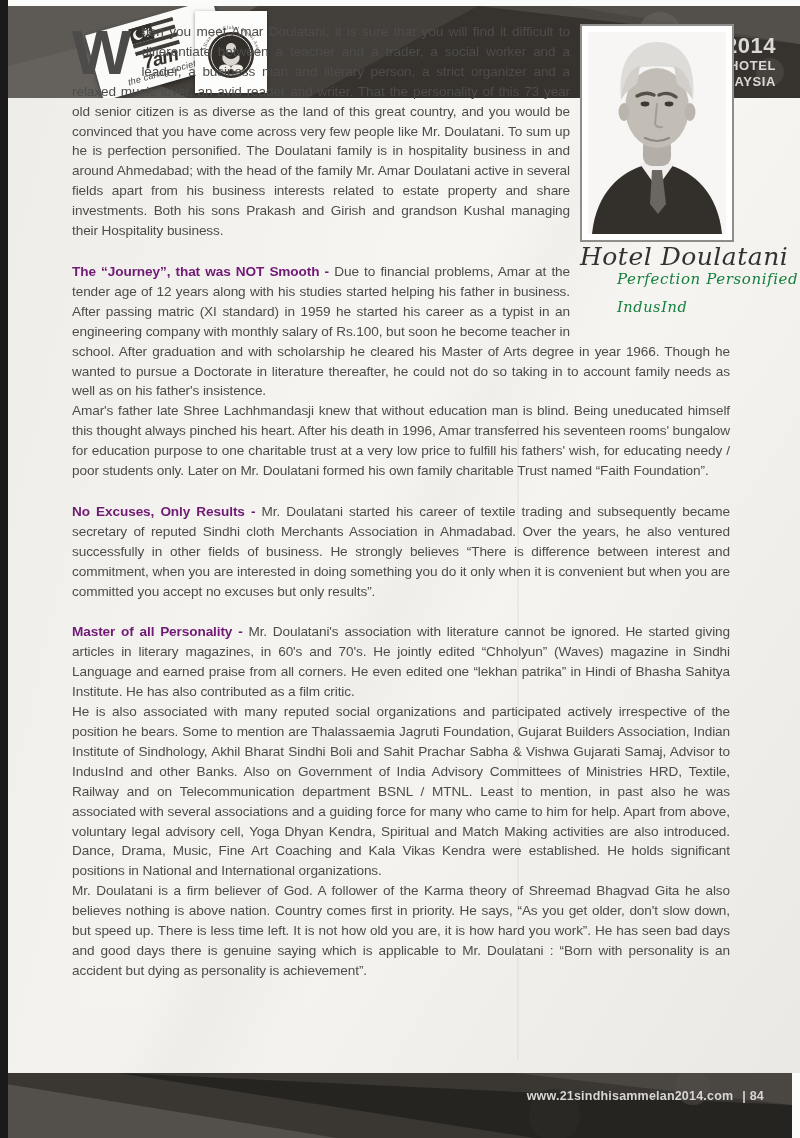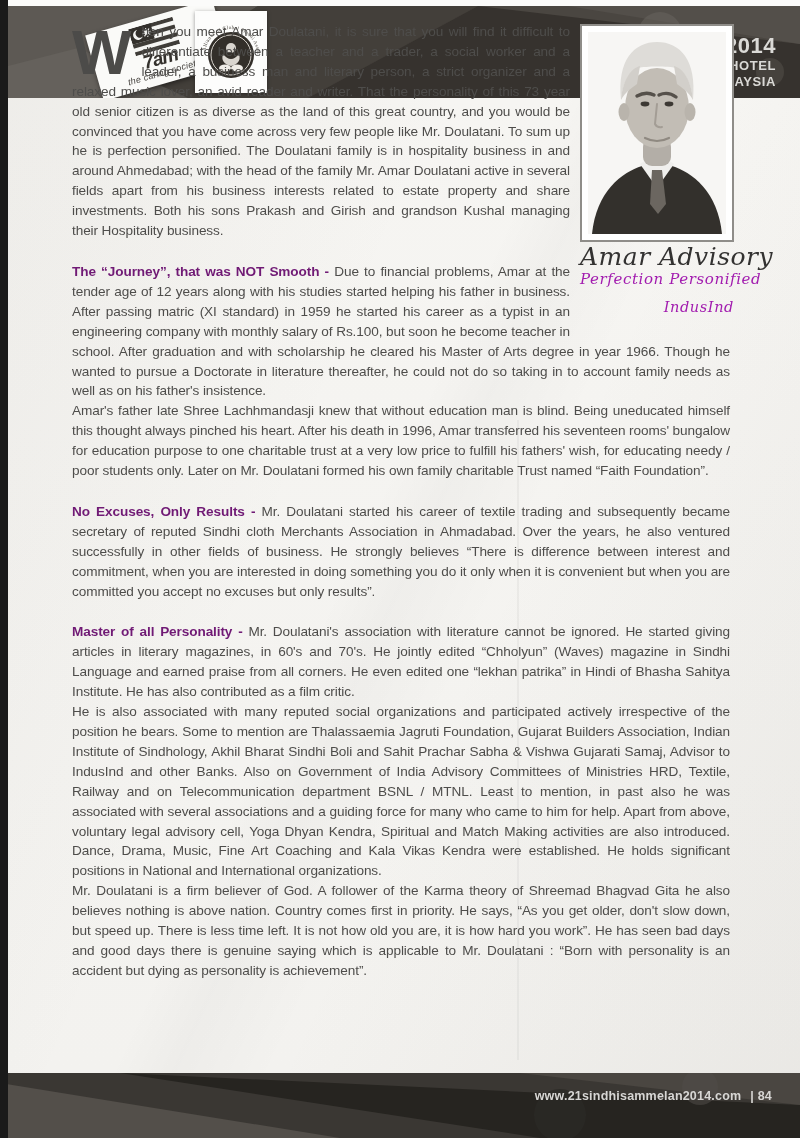--- a/index.html
+++ b/index.html
@@ -59,26 +59,26 @@
   
   .photo-float{float:right;width:154px;margin:2px -4px 8px 10px;}
   .photo-frame{border:2px solid #8f8d89;background:#ffffff;padding:6px;}
   .photo-frame svg{display:block;}
   .photo-name{
     font-family:"DejaVu Serif","Liberation Serif",serif;font-style:italic;
     font-size:25px;color:#333231;text-align:center;margin-top:5px;letter-spacing:.5px;white-space:nowrap;
   }
   .photo-cap{
     font-family:"DejaVu Serif","Liberation Serif",serif;font-style:italic;
-    font-size:15px;color:#a21caf;text-align:right;letter-spacing:.6px;margin-top:3px;white-space:nowrap;
+    font-size:15px;color:#15803d;text-align:left;letter-spacing:.6px;margin-top:3px;white-space:nowrap;margin-left:37px;
   }
   .photo-cap2{margin-top:8px;font-size:14.5px;}
 
   
-  .footer{position:absolute;left:0;right:0;bottom:0;height:65px;z-index:2;overflow:hidden;}
+  .footer{position:absolute;left:0;right:8px;bottom:0;height:65px;z-index:2;overflow:hidden;}
   .footer svg.bg{position:absolute;left:0;top:0;width:100%;height:100%;}
   .footer-text{
     position:absolute;right:28px;top:16px;z-index:3;
     font-size:12.5px;font-weight:bold;color:#d7d6d4;letter-spacing:.2px;
   }
   .footer-text .pageno{margin-left:9px;}
 </style>
 </head>
 <body>
 
@@ -162,21 +162,21 @@
           <path d="M33,68 C35,46 44,36 52,34 L49,52 C44,56 37,60 33,68 Z" fill="#d2cfca"></path>
           <path d="M105,68 C103,46 94,36 86,34 L89,52 C94,56 101,60 105,68 Z" fill="#d2cfca"></path>
           <path d="M49,64 q9,-5 17,-1" stroke="#55504a" stroke-width="3.4" fill="none" stroke-linecap="round"></path>
           <path d="M71,63 q9,-4 17,2" stroke="#55504a" stroke-width="3.4" fill="none" stroke-linecap="round"></path>
           <ellipse cx="57" cy="72" rx="4.4" ry="2.4" fill="#3c3833"></ellipse>
           <ellipse cx="81" cy="72" rx="4.4" ry="2.4" fill="#3c3833"></ellipse>
           <path d="M69,72 L67,92 q2,4 7,3" stroke="#a39d95" stroke-width="2" fill="none" stroke-linecap="round"></path>
           <path d="M57,106 q12,6 24,0" stroke="#8f8981" stroke-width="2.2" fill="none" stroke-linecap="round"></path>
         </svg>
       </div>
-      <div class="photo-name">Amar Advisory</div>
+      <div class="photo-name">Hotel Doulatani</div>
       <div class="photo-cap">Perfection Personified</div>
       <div class="photo-cap photo-cap2">IndusInd</div>
     </div>
 
     <p><span class="dropcap">W</span><span>hen you meet Amar Doulatani, it is sure that you will find it difficult to differentiate between a teacher and a trader, a social worker and a leader, a business man and literary person, a strict organizer and a relaxed music lover, an avid reader and writer. That the personality of this 73 year old senior citizen is as diverse as the land of this great country, and you would be convinced that you have come across very few people like Mr. Doulatani. To sum up he is perfection personified. The Doulatani family is in hospitality business in and around Ahmedabad; with the head of the family Mr. Amar Doulatani active in several fields apart from his business interests related to estate property and share investments. Both his sons Prakash and Girish and grandson Kushal managing their Hospitality business.</span></p>
 
     <p class="para-gap"><span class="lead-in">The “Journey”, that was NOT Smooth - </span><span>Due to financial problems, Amar at the tender age of 12 years along with his studies started helping his father in business. After passing matric (XI standard) in 1959 he started his career as a typist in an engineering company with monthly salary of Rs.100, but soon he become teacher in school. After graduation and with scholarship he cleared his Master of Arts degree in year 1966. Though he wanted to pursue a Doctorate in literature thereafter, he could not do so taking in to account family needs as well as on his father's insistence.</span></p>
 
     <p>Amar's father late Shree Lachhmandasji knew that without education man is blind. Being uneducated himself this thought always pinched his heart. After his death in 1996, Amar transferred his seventeen rooms' bungalow for education purpose to one charitable trust at a very low price to fulfill his fathers' wish, for educating needy / poor students only. Later on Mr. Doulatani formed his own family charitable Trust named “Faith Foundation”.</p>
 

